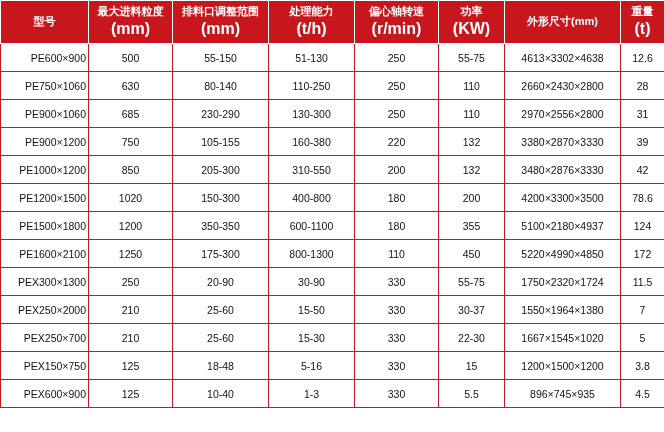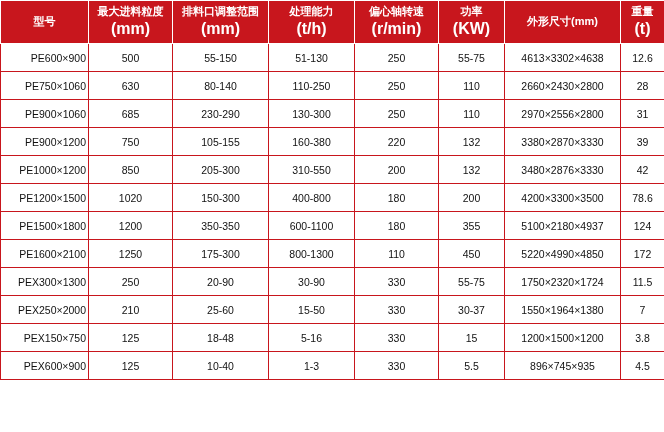--- a/index.html
+++ b/index.html
@@ -206,20 +206,30 @@
         <td class="model">PEX250×2000</td>
         <td>210</td>
         <td>25-60</td>
         <td>15-50</td>
         <td>330</td>
         <td>30-37</td>
         <td>1550×1964×1380</td>
         <td>7</td>
       </tr>
       <tr>
+        <td class="model">PEX250×700</td>
+        <td>210</td>
+        <td>25-60</td>
+        <td>15-30</td>
+        <td>330</td>
+        <td>22-30</td>
+        <td>1667×1545×1020</td>
+        <td>5</td>
+      </tr>
+      <tr>
         <td class="model">PEX150×750</td>
         <td>125</td>
         <td>18-48</td>
         <td>5-16</td>
         <td>330</td>
         <td>15</td>
         <td>1200×1500×1200</td>
         <td>3.8</td>
       </tr>
       <tr>

